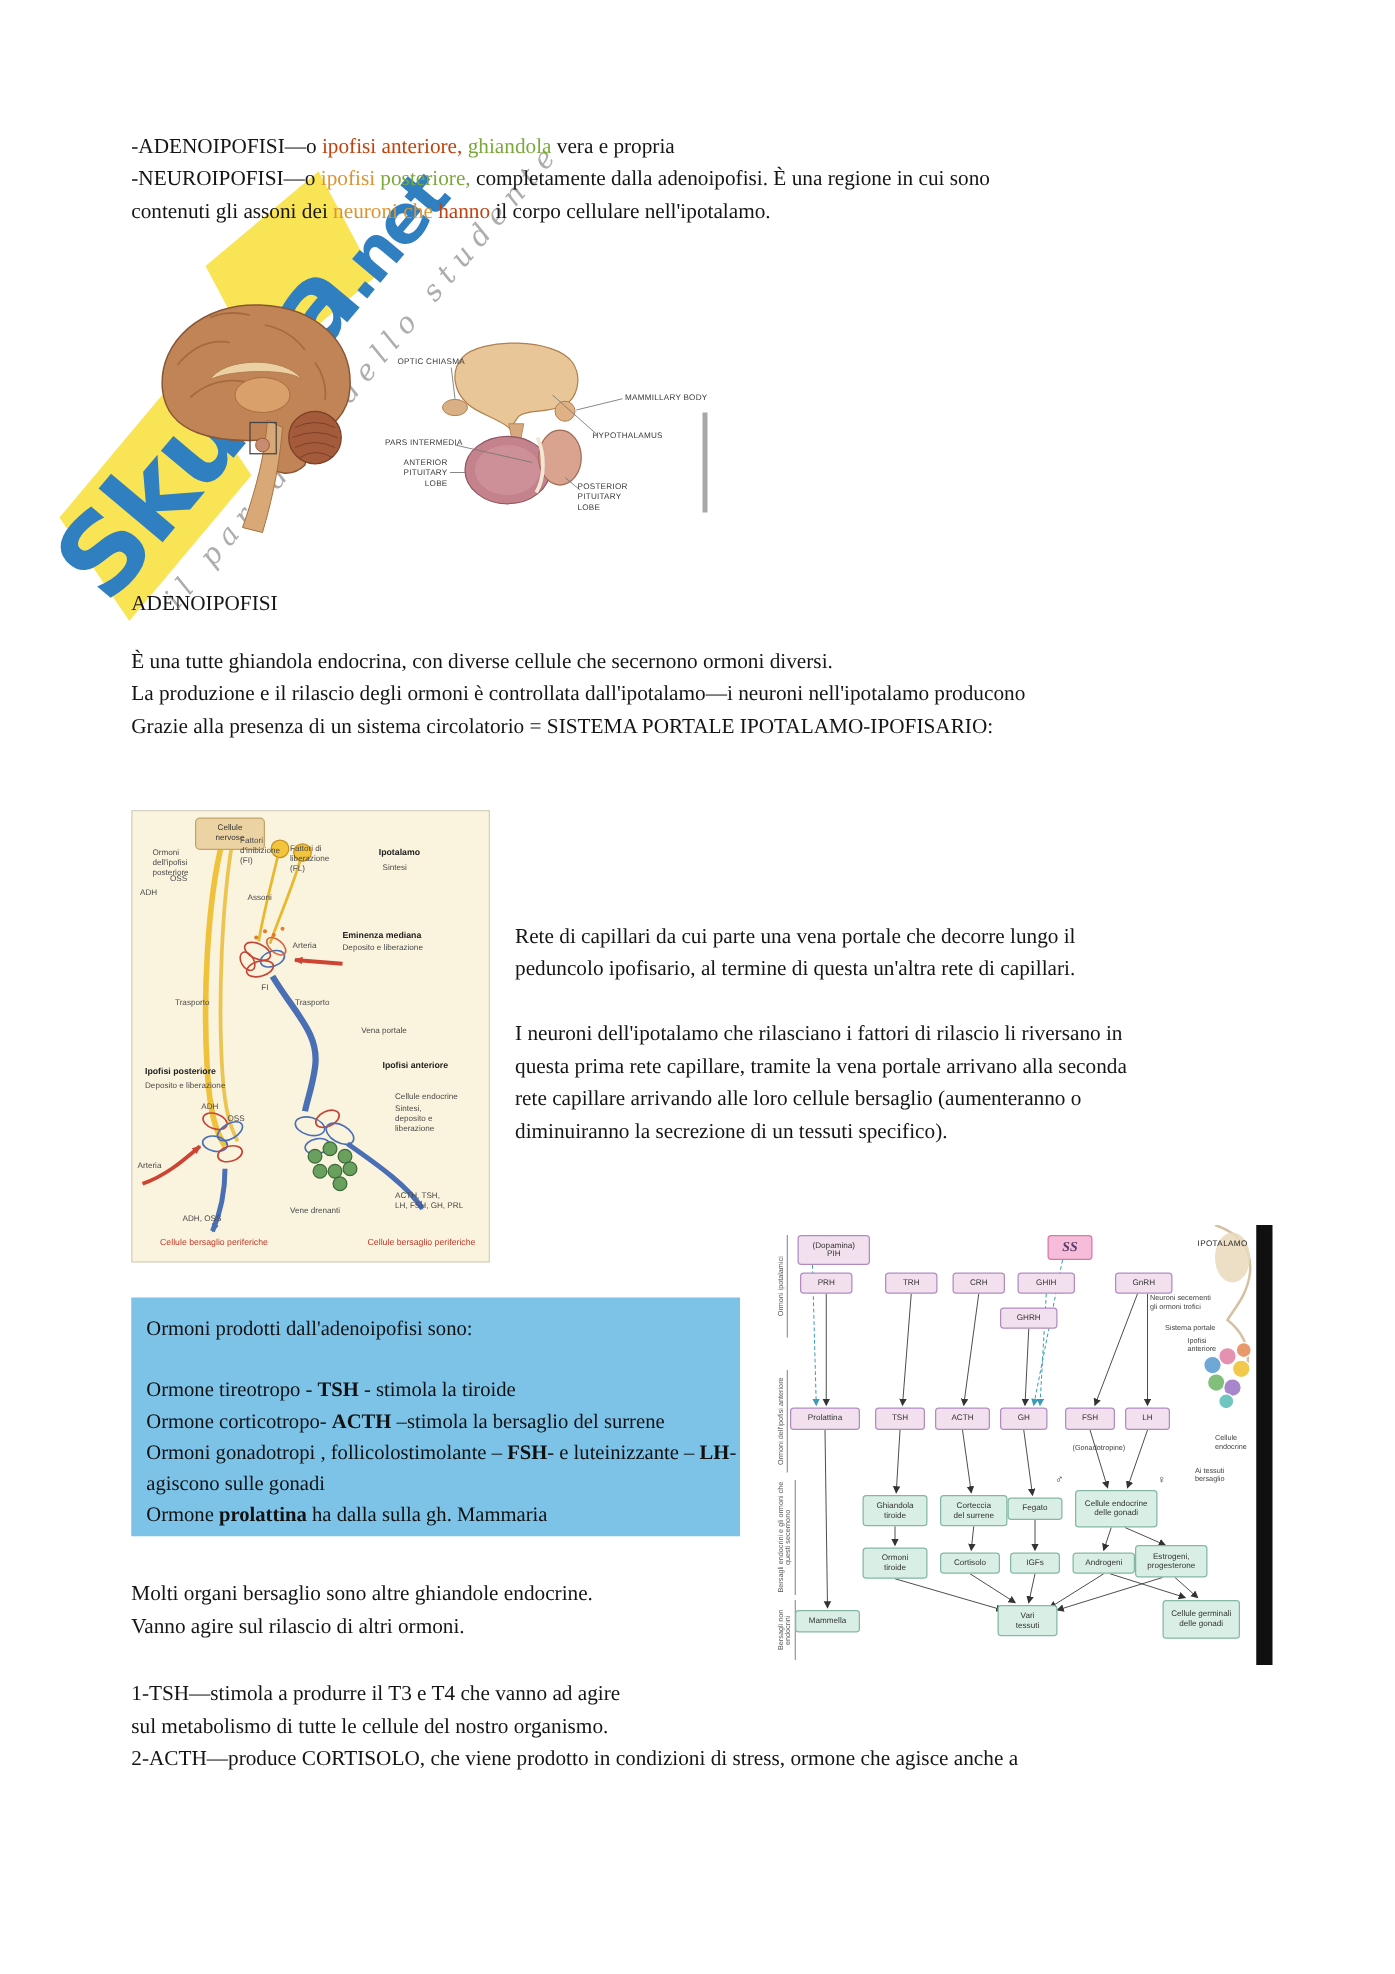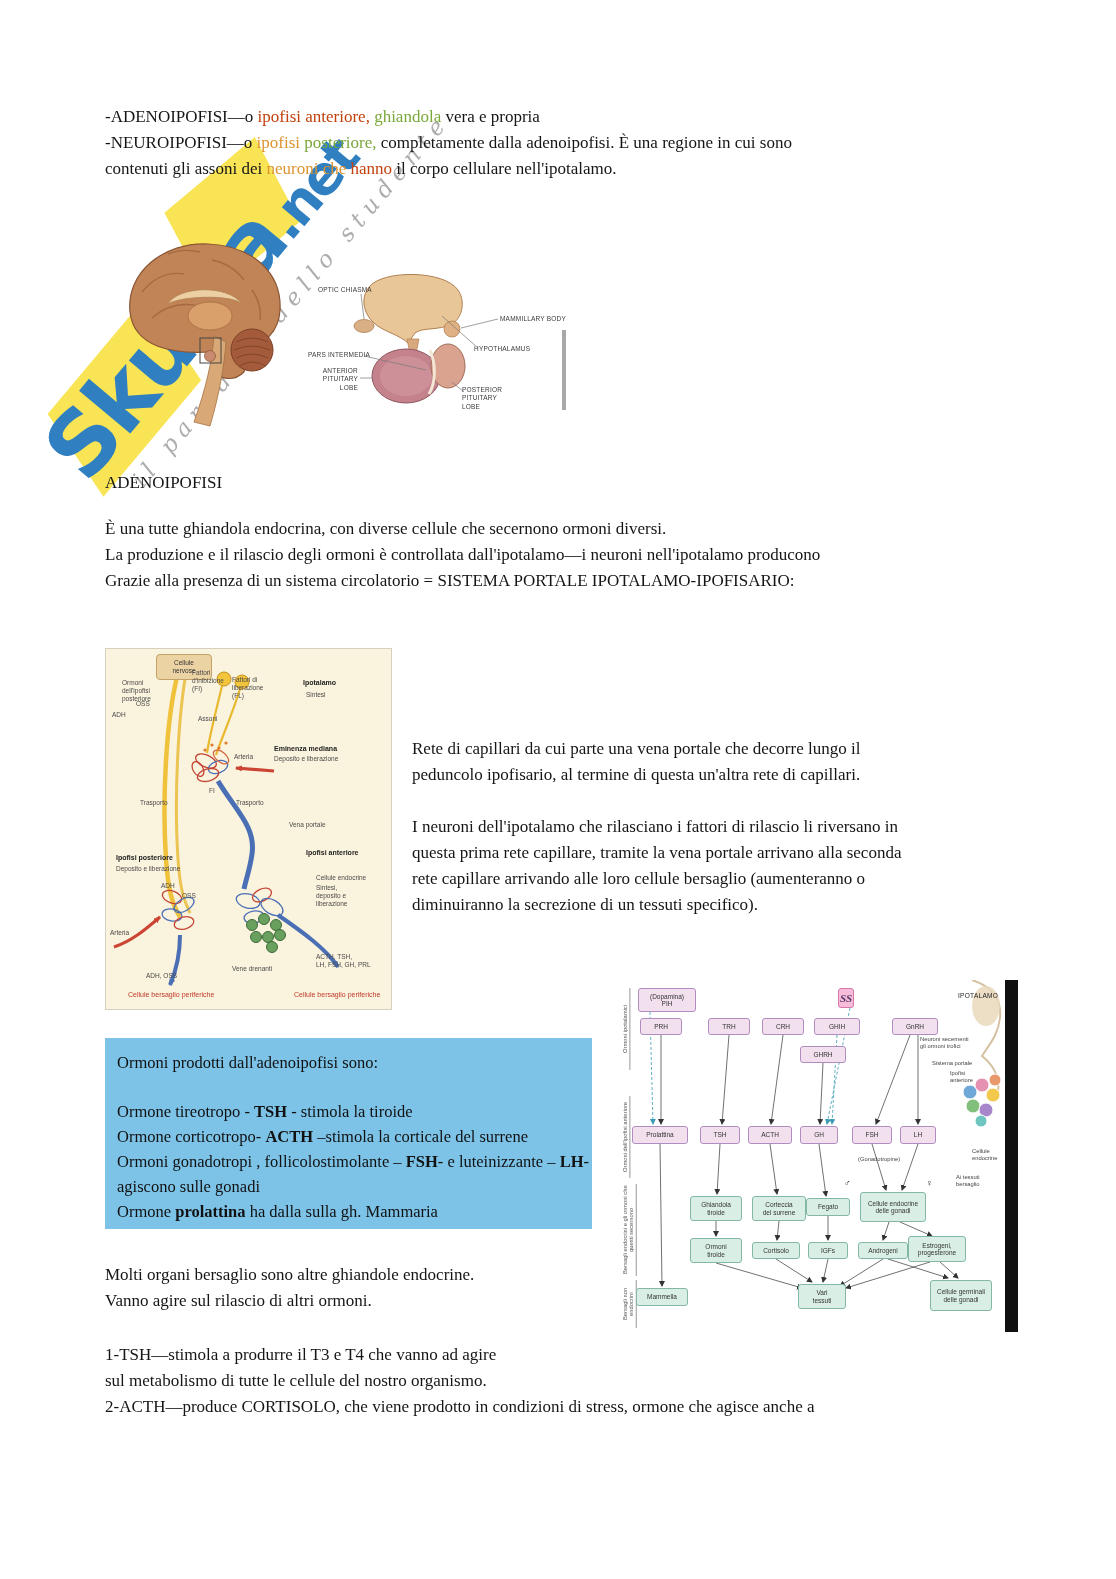--- a/index.html
+++ b/index.html
@@ -229,21 +229,21 @@
   <div class="txt" style="left:412px;top:814px;">
     <div>I neuroni dell'ipotalamo che rilasciano i fattori di rilascio li riversano in</div>
     <div>questa prima rete capillare, tramite la vena portale arrivano alla seconda</div>
     <div>rete capillare arrivando alle loro cellule bersaglio (aumenteranno o</div>
     <div>diminuiranno la secrezione di un tessuti specifico).</div>
   </div>
 
   <div class="hormone-box">
     <div class="hb-title">Ormoni prodotti dall'adenoipofisi sono:</div>
     <div class="hline"><span>Ormone tireotropo - </span><span style="font-weight: bold;">TSH</span><span> - stimola la tiroide</span></div>
-    <div class="hline"><span>Ormone corticotropo- </span><span style="font-weight: bold;">ACTH</span><span> –stimola la corticale del surrene</span></div>
+    <div class="hline"><span>Ormone corticotropo- </span><span style="font-weight: bold;">ACTH</span><span> –stimola la bersaglio del surrene</span></div>
     <div class="hline"><span>Ormoni gonadotropi , follicolostimolante – </span><span style="font-weight: bold;">FSH</span><span>- e luteinizzante – </span><span style="font-weight: bold;">LH</span><span>-</span></div>
     <div class="hline"><span>agiscono sulle gonadi</span></div>
     <div class="hline"><span>Ormone </span><span style="font-weight: bold;">prolattina</span><span> ha dalla sulla gh. Mammaria</span></div>
   </div>
 
   <div class="flow">
     <svg width="398" height="352" viewBox="0 0 398 352">
       <defs>
         <marker id="arrF" markerWidth="7" markerHeight="7" refX="5" refY="3" orient="auto" markerUnits="userSpaceOnUse">
             <path d="M0,0 L6,3 L0,6 Z" fill="#333"></path>
@@ -297,21 +297,21 @@
     </svg>
     <div class="flow-bar"></div>
 
     <div class="fside" style="left:2px;top:8px;height:82px;">Ormoni ipotalamici</div>
     <div class="fside" style="left:2px;top:116px;height:82px;">Ormoni dell'ipofisi anteriore</div>
     <div class="fside" style="left:2px;top:204px;height:92px;">Bersagli endocrini e gli ormoni che questi secernono</div>
     <div class="fside" style="left:2px;top:300px;height:48px;">Bersagli non endocrini</div>
 
     <div class="fbox" style="left:18px;top:8px;width:58px;height:24px;">(Dopamina)
 PIH</div>
-    <div class="fbox pink" style="left:218px;top:8px;width:16px;height:20px;">SS</div>
+    <div class="fbox pink" style="left:218px;top:8px;width:36px;height:20px;">SS</div>
     <div class="fbox" style="left:20px;top:38px;width:42px;height:17px;">PRH</div>
     <div class="fbox" style="left:88px;top:38px;width:42px;height:17px;">TRH</div>
     <div class="fbox" style="left:142px;top:38px;width:42px;height:17px;">CRH</div>
     <div class="fbox" style="left:194px;top:38px;width:46px;height:17px;">GHIH</div>
     <div class="fbox" style="left:272px;top:38px;width:46px;height:17px;">GnRH</div>
     <div class="fbox" style="left:180px;top:66px;width:46px;height:17px;">GHRH</div>
 
     <div class="fbox" style="left:12px;top:146px;width:56px;height:18px;">Prolattina</div>
     <div class="fbox" style="left:80px;top:146px;width:40px;height:18px;">TSH</div>
     <div class="fbox" style="left:128px;top:146px;width:44px;height:18px;">ACTH</div>

